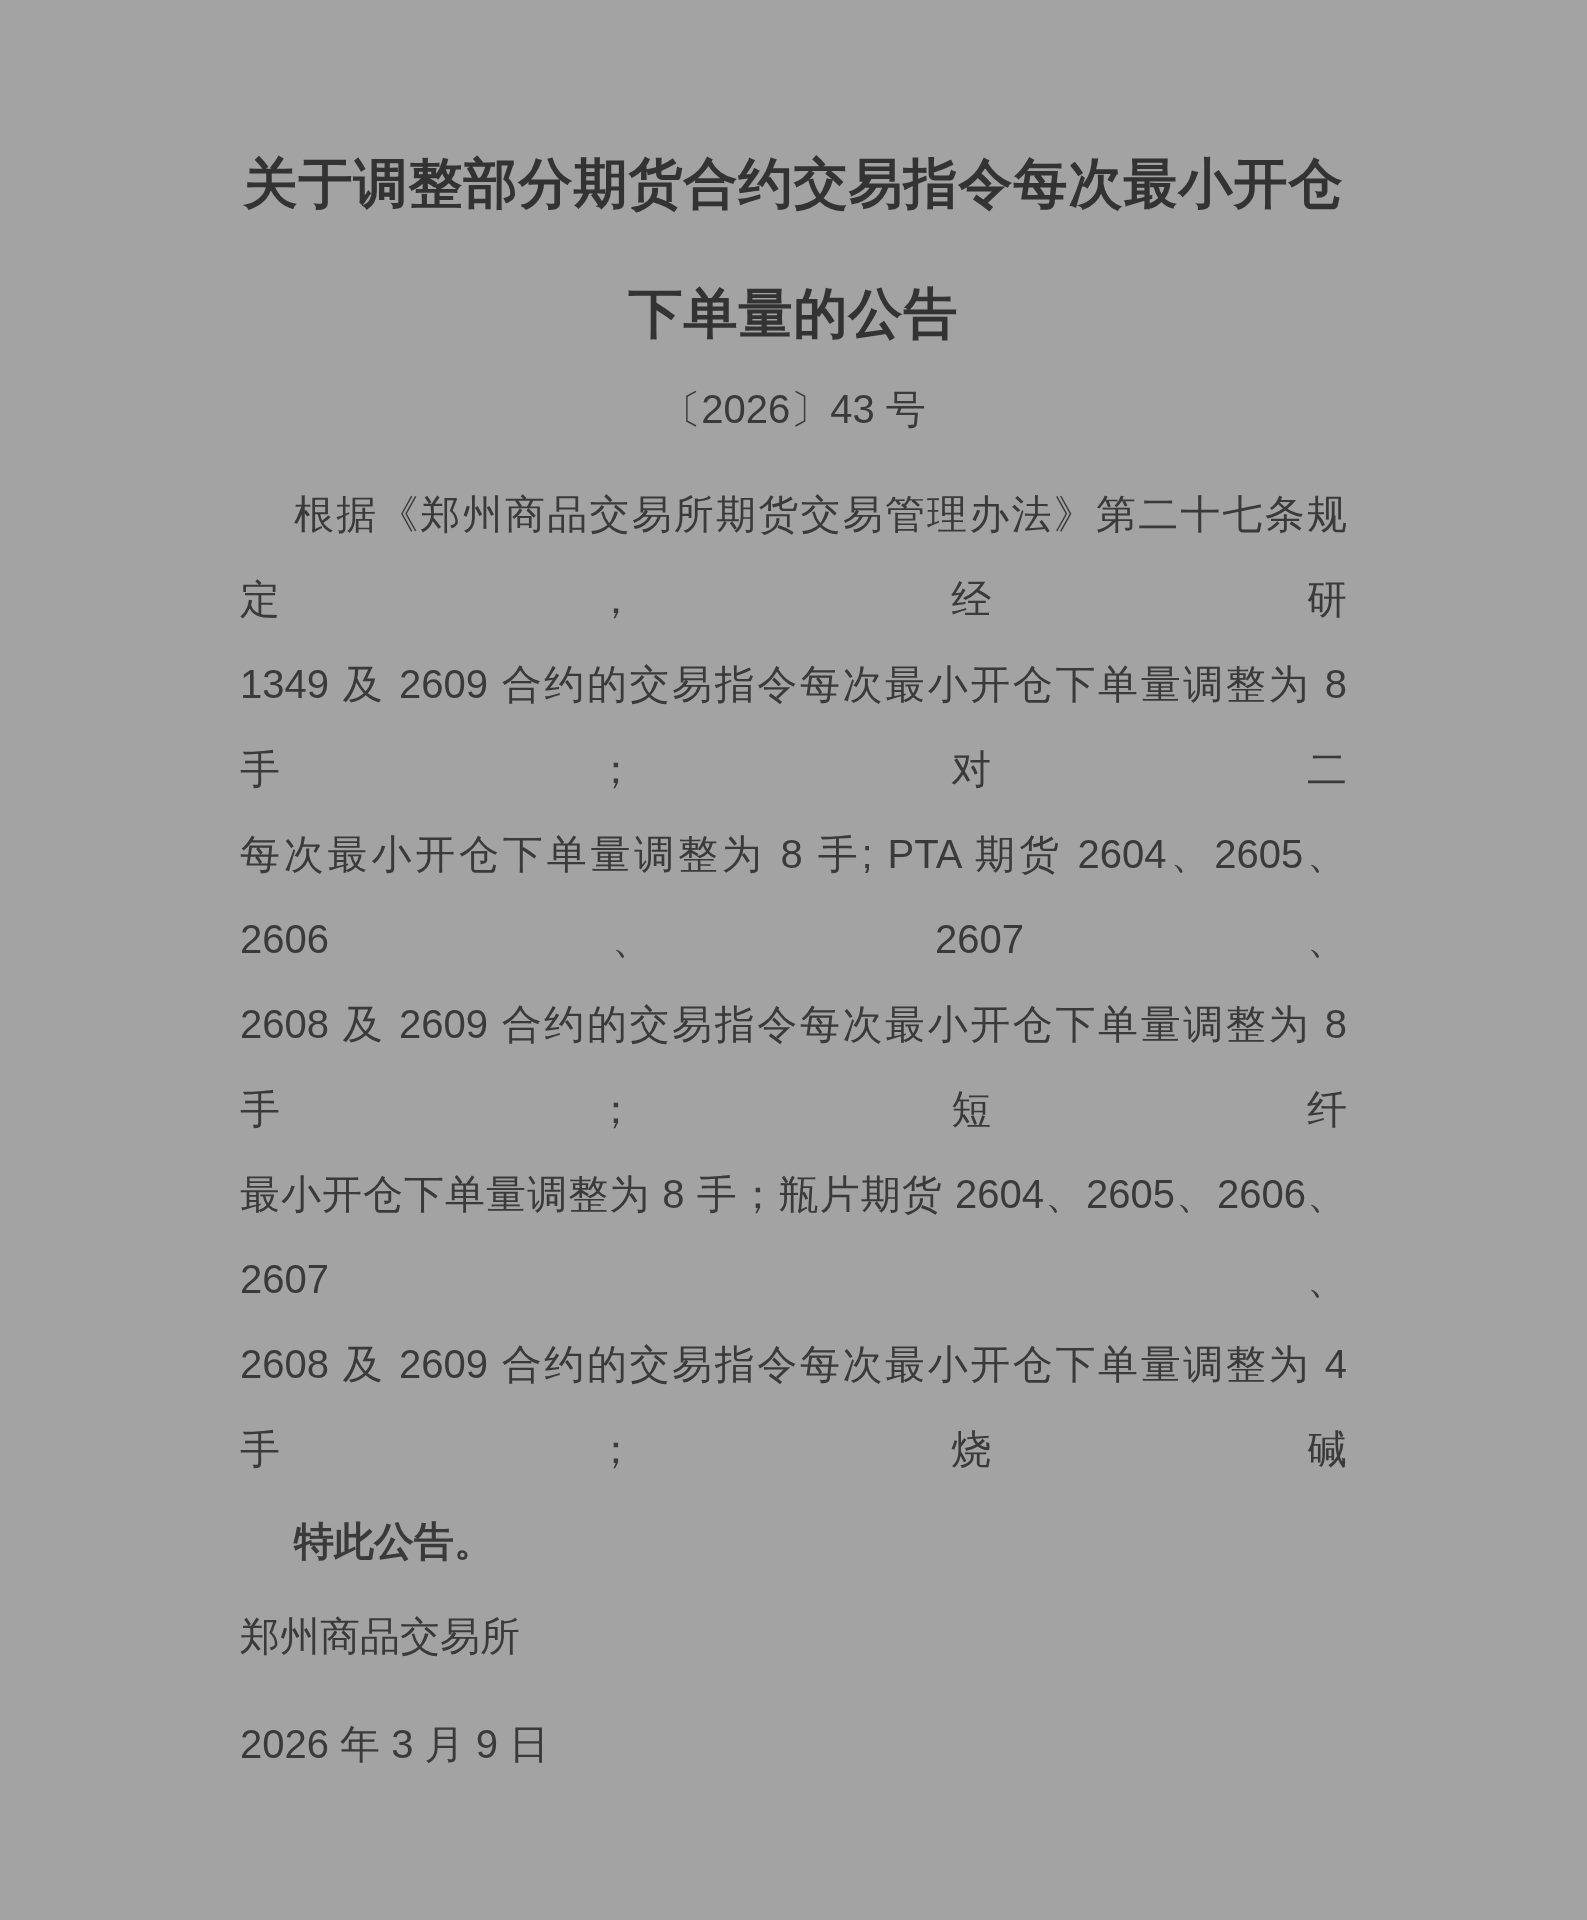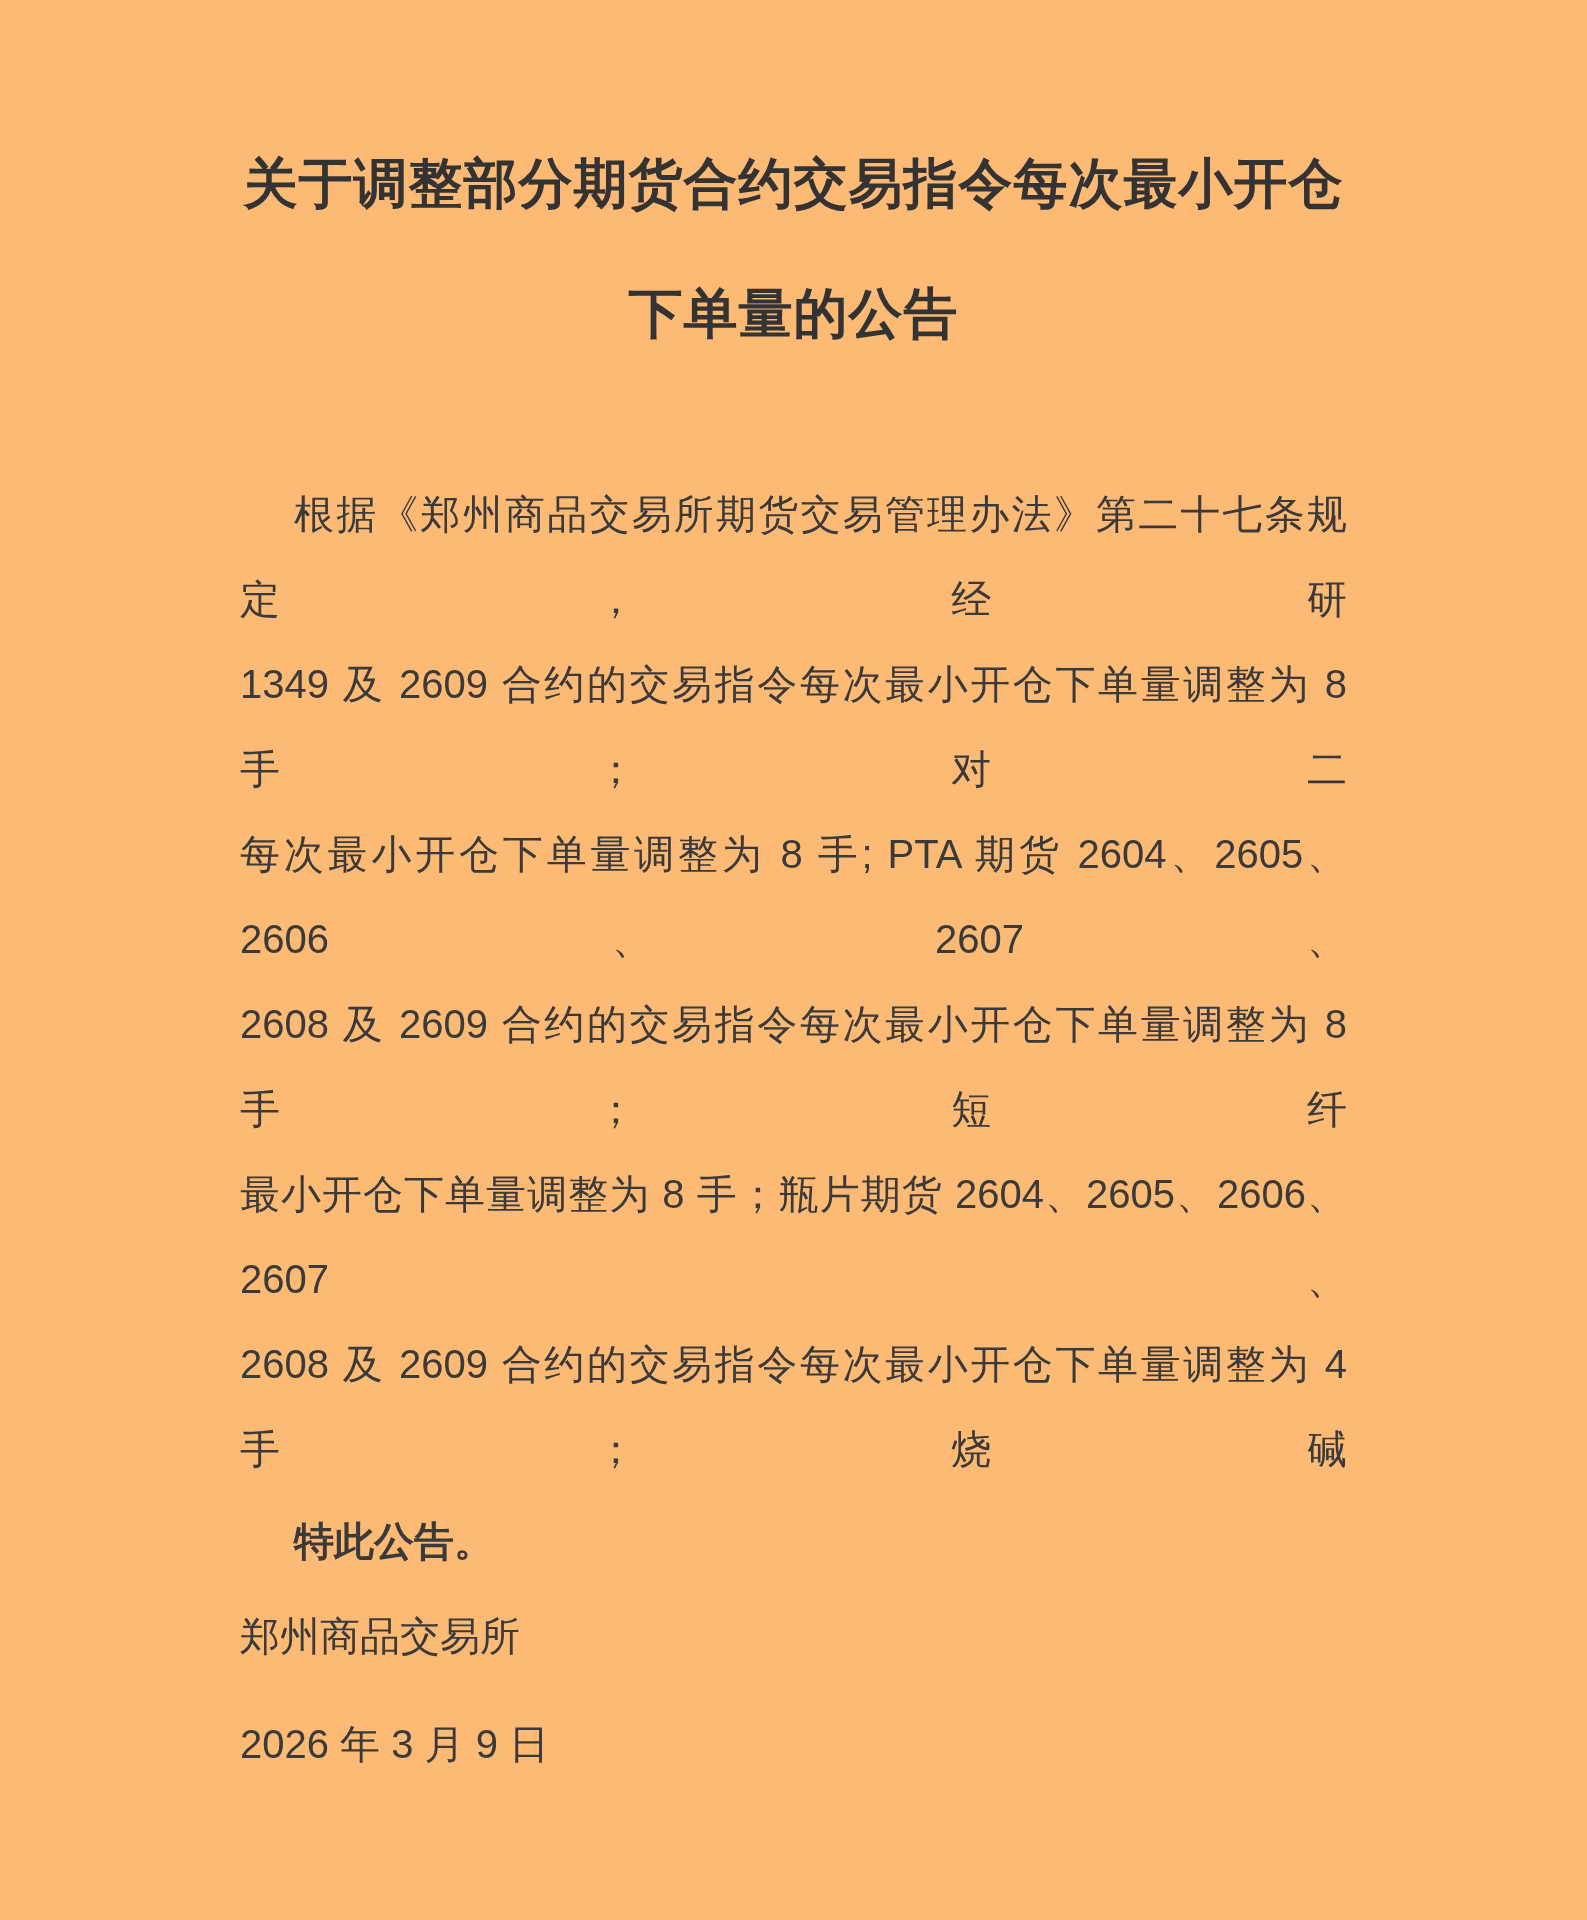--- a/index.html
+++ b/index.html
@@ -4,21 +4,21 @@
 <style>
   html, body {
     margin: 0;
     padding: 0;
     background: #ffffff;
   }
   .page {
     position: relative;
     width: 1587px;
     height: 1920px;
-    background: #fdba74;
+    background: #a3a3a3;
     font-family: "Liberation Sans", sans-serif;
     color: #3a3a3a;
     overflow: hidden;
   }
   .title-block {
     position: absolute;
     top: 118px;
     left: 120px;
     right: 120px;
     text-align: center;
@@ -92,20 +92,21 @@
 </head>
 <body>
 
 <div class="page">
 
   <div class="title-block">
     <div class="title-line">关于调整部分期货合约交易指令每次最小开仓</div>
     <div class="title-line">下单量的公告</div>
   </div>
 
+  <div class="doc-number">〔2026〕43 号</div>
 
   <div class="body-block">
     <div class="body-line first">根据《郑州商品交易所期货交易管理办法》第二十七条规定，经研</div>
     <div class="body-line">1349 及 2609 合约的交易指令每次最小开仓下单量调整为 8 手；对二</div>
     <div class="body-line">每次最小开仓下单量调整为 8 手; PTA 期货 2604、2605、2606、2607、</div>
     <div class="body-line">2608 及 2609 合约的交易指令每次最小开仓下单量调整为 8 手；短纤</div>
     <div class="body-line">最小开仓下单量调整为 8 手；瓶片期货 2604、2605、2606、2607、</div>
     <div class="body-line">2608 及 2609 合约的交易指令每次最小开仓下单量调整为 4 手；烧碱</div>
 
   </div>

